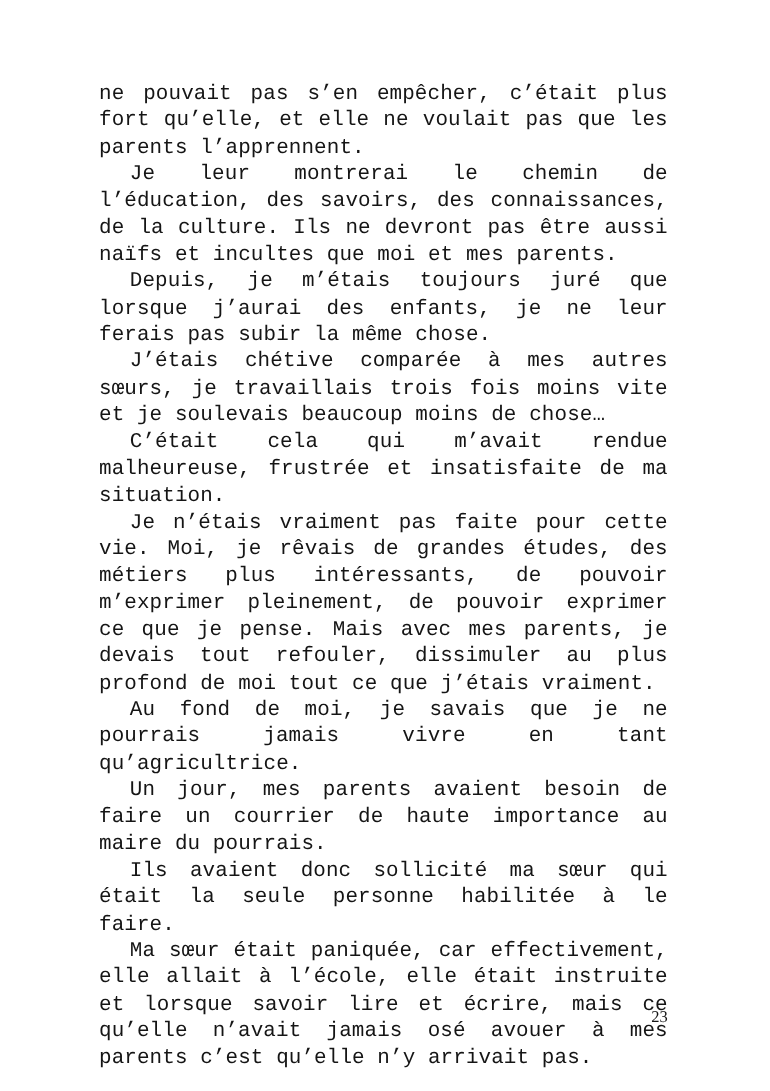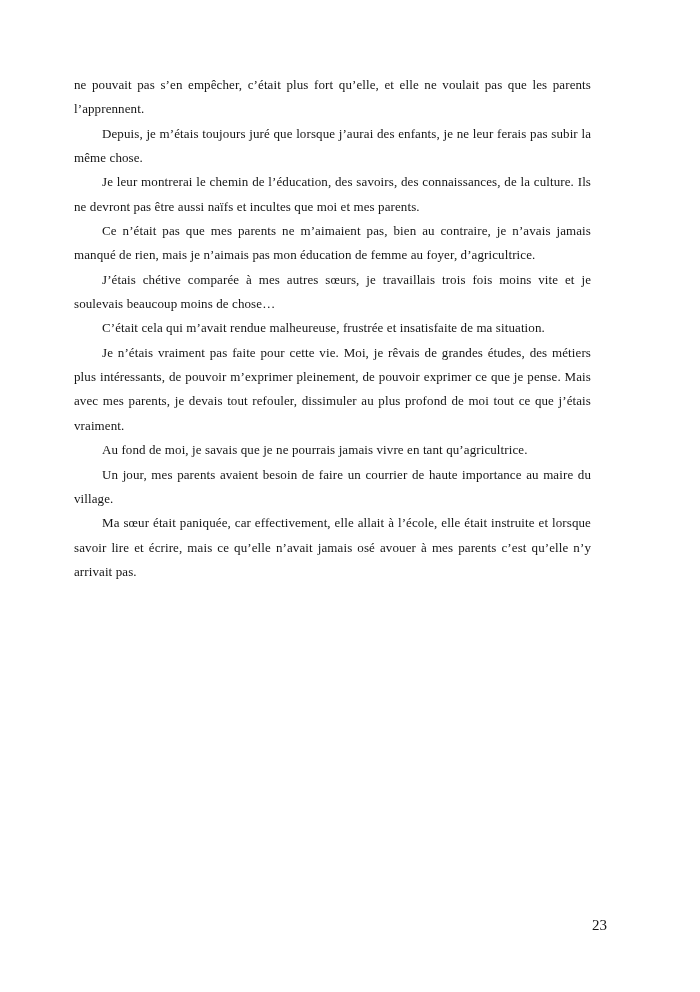--- a/index.html
+++ b/index.html
@@ -11,27 +11,28 @@
     position: relative;
     width: 700px;
     height: 992px;
     background: var(--paper, #ffffff);
     color: var(--ink, #151515);
     font-family: "Liberation Serif", "DejaVu Serif", serif;
     overflow: hidden;
   }
   .text-block {
     position: absolute;
-    left: 74px;
+    left: 90px;
     top: 73px;
     width: 517px;
-    font-size: 13px;
+    font-size: 19px;
     line-height: 24.35px;
     text-align: justify;
     letter-spacing: 0.1px;
+    font-family: Liberation Mono, monospace;
   }
   .text-block p {
     margin: 0;
     padding: 0;
   }
   .text-block p.indent {
     text-indent: 28px;
   }
   .page-number {
     position: absolute;
@@ -41,24 +42,24 @@
     line-height: 24px;
     color: var(--ink, #151515);
   }
 </style>
 </head>
 <body>
 
 <div class="page">
   <div class="text-block">
     <p>ne pouvait pas s’en empêcher, c’était plus fort qu’elle, et elle ne voulait pas que les parents l’apprennent.</p>
+    <p class="indent">Je leur montrerai le chemin de l’éducation, des savoirs, des connaissances, de la culture. Ils ne devront pas être aussi naïfs et incultes que moi et mes parents.</p>
     <p class="indent">Depuis, je m’étais toujours juré que lorsque j’aurai des enfants, je ne leur ferais pas subir la même chose.</p>
-    <p class="indent">Je leur montrerai le chemin de l’éducation, des savoirs, des connaissances, de la culture. Ils ne devront pas être aussi naïfs et incultes que moi et mes parents.</p>
-    <p class="indent">Ce n’était pas que mes parents ne m’aimaient pas, bien au contraire, je n’avais jamais manqué de rien, mais je n’aimais pas mon éducation de femme au foyer, d’agricultrice.</p>
     <p class="indent">J’étais chétive comparée à mes autres sœurs, je travaillais trois fois moins vite et je soulevais beaucoup moins de chose…</p>
     <p class="indent">C’était cela qui m’avait rendue malheureuse, frustrée et insatisfaite de ma situation.</p>
     <p class="indent">Je n’étais vraiment pas faite pour cette vie. Moi, je rêvais de grandes études, des métiers plus intéressants, de pouvoir m’exprimer pleinement, de pouvoir exprimer ce que je pense. Mais avec mes parents, je devais tout refouler, dissimuler au plus profond de moi tout ce que j’étais vraiment.</p>
     <p class="indent">Au fond de moi, je savais que je ne pourrais jamais vivre en tant qu’agricultrice.</p>
-    <p class="indent">Un jour, mes parents avaient besoin de faire un courrier de haute importance au maire du village.</p>
+    <p class="indent">Un jour, mes parents avaient besoin de faire un courrier de haute importance au maire du pourrais.</p>
+    <p class="indent">Ils avaient donc sollicité ma sœur qui était la seule personne habilitée à le faire.</p>
     <p class="indent">Ma sœur était paniquée, car effectivement, elle allait à l’école, elle était instruite et lorsque savoir lire et écrire, mais ce qu’elle n’avait jamais osé avouer à mes parents c’est qu’elle n’y arrivait pas.</p>
   </div>
   <div class="page-number">23</div>
 </div>
 
 </body></html>

